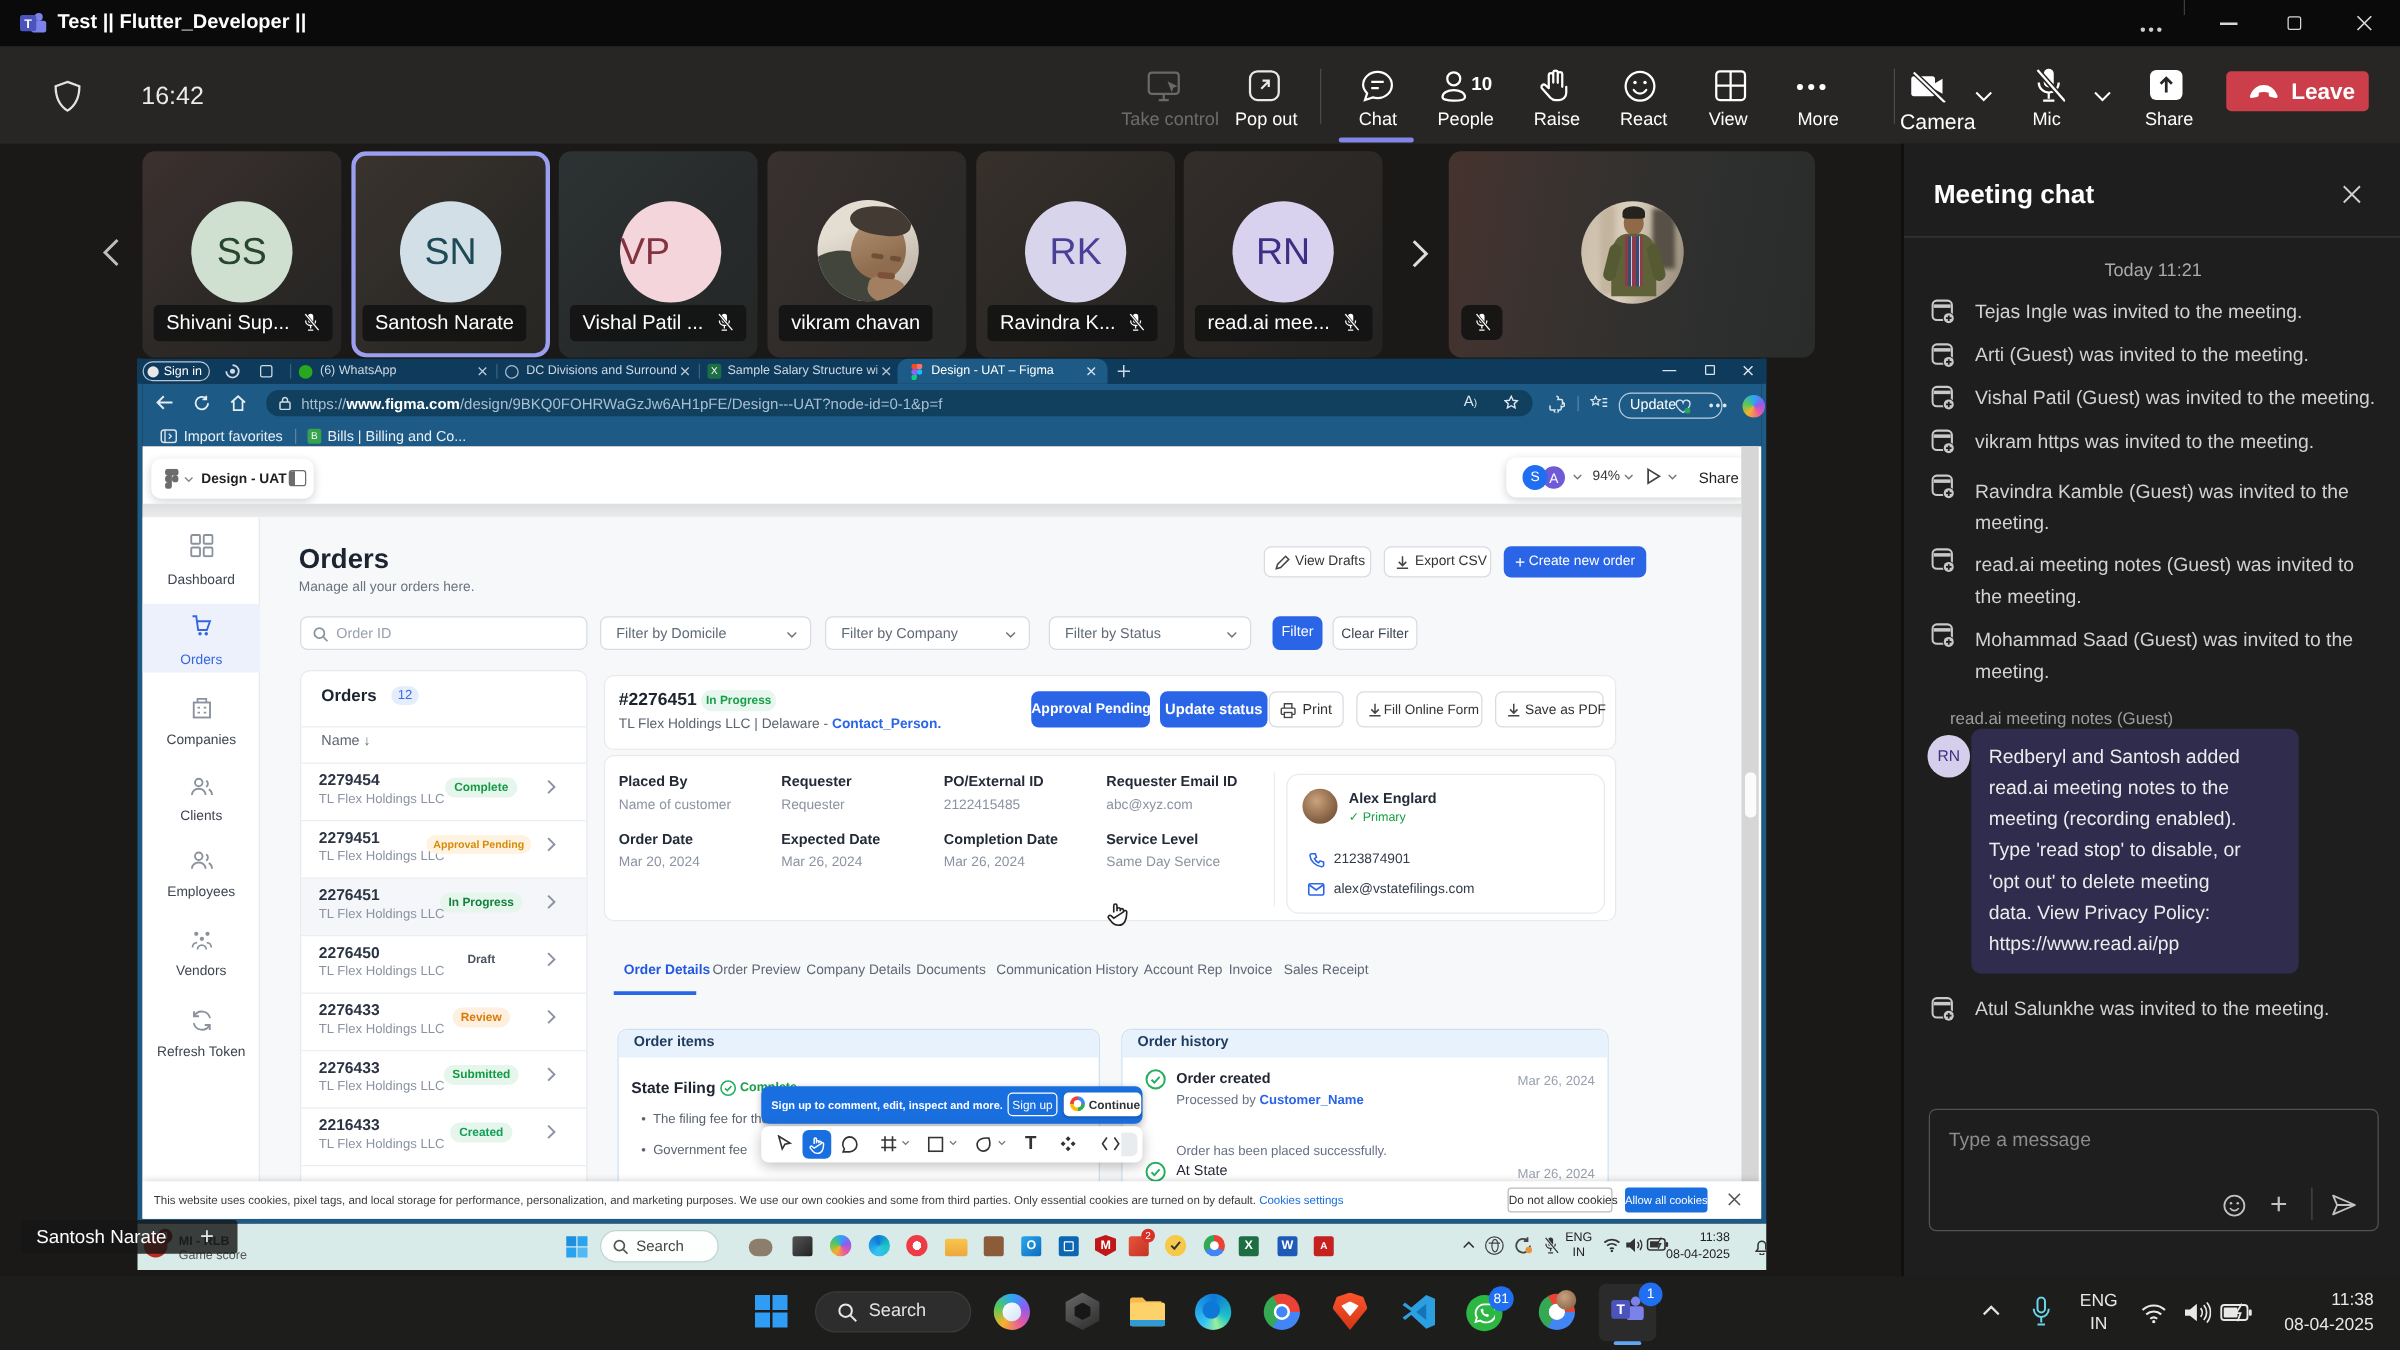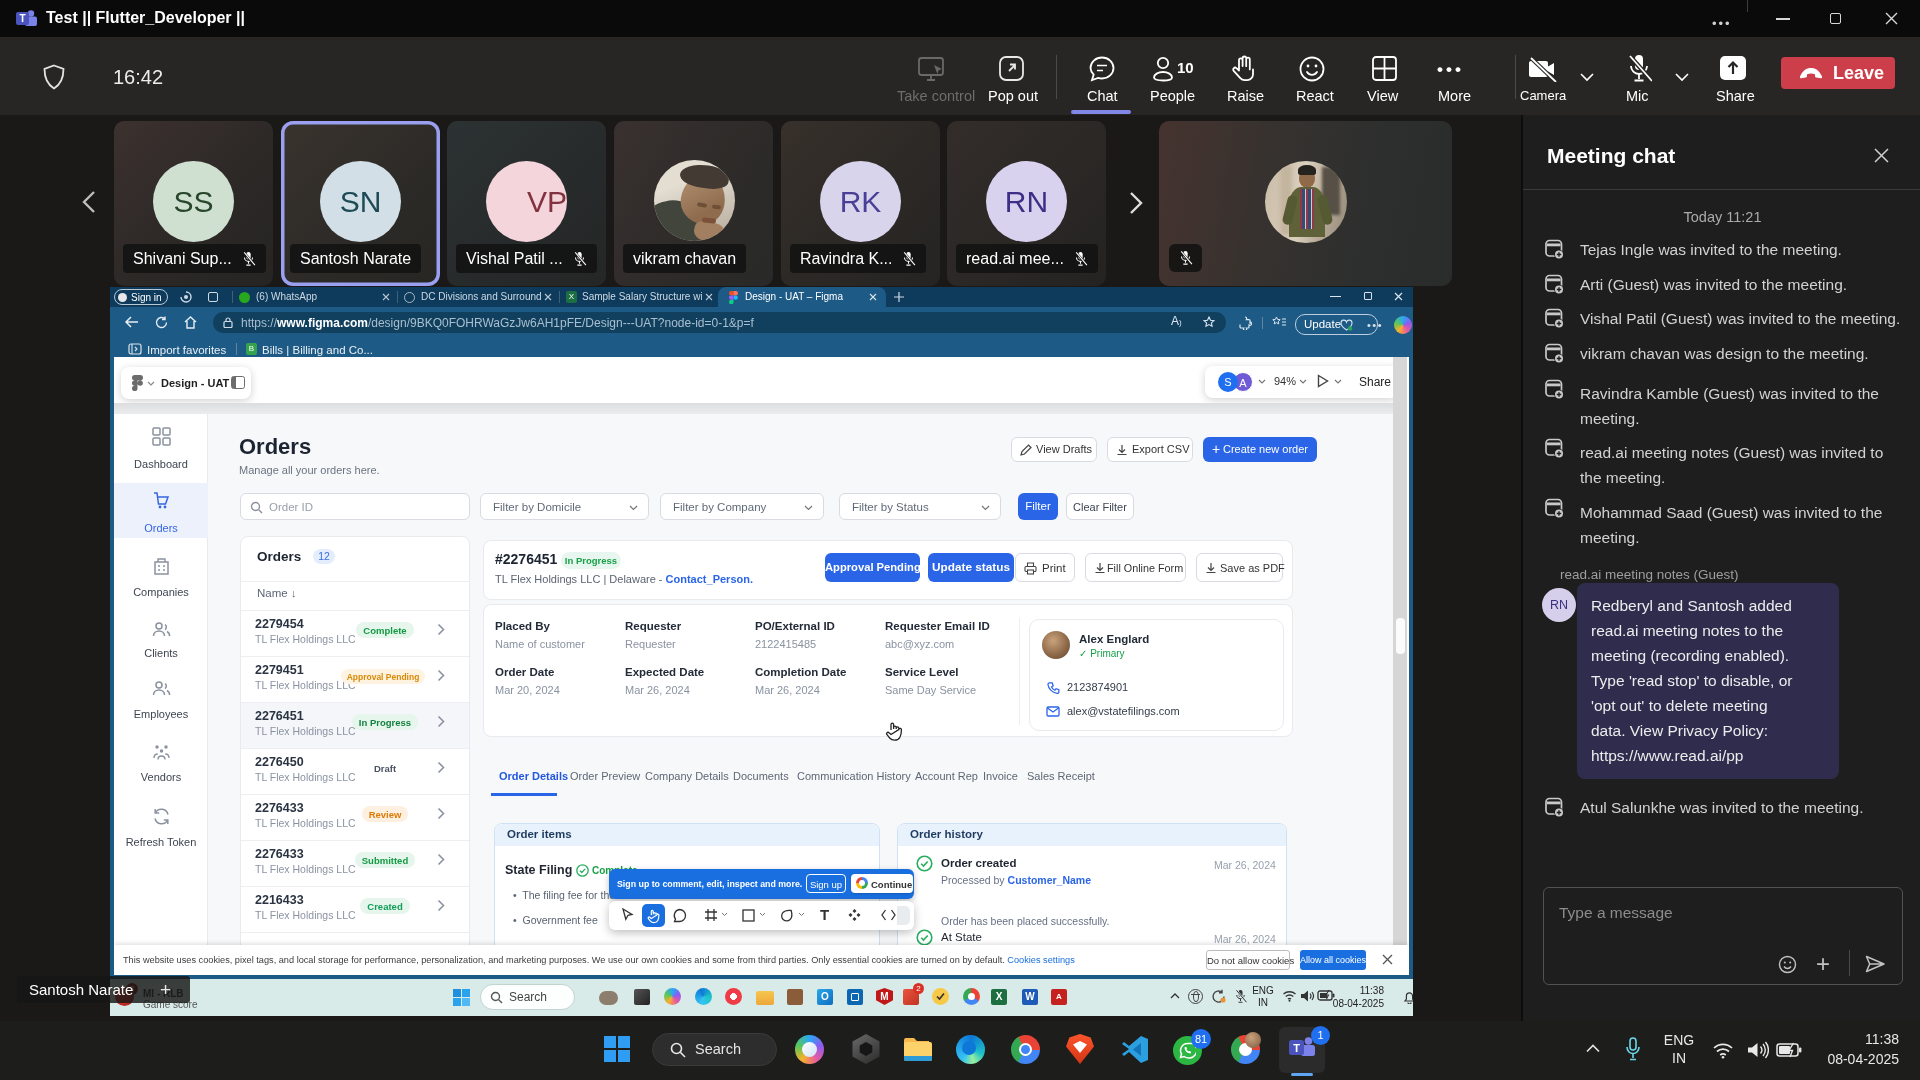--- a/index.html
+++ b/index.html
@@ -92,21 +92,21 @@
   <div class="ab" style="left:1515px;top:18px;width:1px;height:44px;background:#4b4a49"></div>
 
   <svg class="ab" style="left:1528px;top:19px" width="30" height="26" viewBox="0 0 30 26">
         <path d="M3 5h15c1.1 0 2 .9 2 2v3.5l6-3.5v12l-6-3.5V19c0 1.1-.9 2-2 2H3c-1.1 0-2-.9-2-2V7c0-1.1.9-2 2-2z" fill="#fff"></path>
         <path d="M2 1l25 24" stroke="#272625" stroke-width="4"></path>
         <path d="M3 2l25 24" stroke="#fff" stroke-width="1.8"></path>
       </svg>
   <svg class="ab" style="left:1580px;top:36px" width="14" height="9" viewBox="0 0 14 9">
         <path d="M1 1l6 6 6-6" fill="none" stroke="#fff" stroke-width="1.6"></path>
       </svg>
-  <div class="ab lbl" style="left:1520px;top:51px;font-size:13px">Camera</div>
+  <div class="ab lbl" style="left:1520px;top:51px;font-size:17px">Camera</div>
 
   <svg class="ab" style="left:1626px;top:16px" width="26" height="32" viewBox="0 0 26 32">
         <rect x="9" y="2" width="8" height="15" rx="4" fill="#fff"></rect>
         <path d="M5 13c0 4.4 3.6 8 8 8s8-3.6 8-8" fill="none" stroke="#fff" stroke-width="1.8"></path>
         <path d="M13 21v5M8.5 27.5h9" stroke="#fff" stroke-width="1.8"></path>
         <path d="M3 2l22 25" stroke="#272625" stroke-width="4.5"></path>
         <path d="M4 3l22 25" stroke="#fff" stroke-width="1.8"></path>
       </svg>
   <svg class="ab" style="left:1675px;top:36px" width="14" height="9" viewBox="0 0 14 9">
         <path d="M1 1l6 6 6-6" fill="none" stroke="#fff" stroke-width="1.6"></path>
@@ -147,21 +147,21 @@
             <path d="M5 2.5l20 24" stroke="#fff" stroke-width="2"></path>
           </svg></div>
   </div>
 
   <div class="ab" style="left:281px;top:121px;width:159px;height:165px;border-radius:12px;background:linear-gradient(135deg,#3a332e,#2c2a27 60%,#272623);box-shadow:inset 0 0 0 3.5px #9a9ff0">
     <div class="ab" style="left:39px;top:40px;width:81px;height:81px;border-radius:50%;background:#d2dfe7;color:#1d4a55;font-size:30px;text-align:center;line-height:81px">SN</div>
     <div class="ab" style="left:9px;top:123px;height:29px;background:rgba(18,18,18,.88);border-radius:4px;color:#fff;font-size:16px;line-height:29px;padding:0 10px;white-space:nowrap">Santosh Narate</div>
   </div>
 
   <div class="ab" style="left:447px;top:121px;width:159px;height:165px;border-radius:10px;background:linear-gradient(135deg,#2c3233,#272a2a 60%,#242726)">
-    <div class="ab" style="left:39px;top:40px;width:81px;height:81px;border-radius:50%;background:#f3d5db;color:#83323f;font-size:30px;text-align:right;line-height:81px">VP</div>
+    <div class="ab" style="left:49px;top:40px;width:81px;height:81px;border-radius:50%;background:#f3d5db;color:#83323f;font-size:30px;text-align:left;line-height:81px">VP</div>
     <div class="ab" style="left:9px;top:123px;height:29px;background:rgba(18,18,18,.88);border-radius:4px;color:#fff;font-size:16px;line-height:29px;padding:0 10px;white-space:nowrap">Vishal Patil ...&nbsp;&nbsp;<svg style="display:inline-block;vertical-align:-3px" width="15" height="16" viewBox="0 0 26 30">
             <rect x="9" y="2" width="8" height="14" rx="4" fill="#fff"></rect>
             <path d="M5.5 12c0 4.2 3.3 7.5 7.5 7.5s7.5-3.3 7.5-7.5" fill="none" stroke="#fff" stroke-width="2"></path>
             <path d="M13 19.5V24M9 26.5h8" stroke="#fff" stroke-width="2"></path>
             <path d="M4 2l20 24" stroke="#1a1a1a" stroke-width="4.5"></path>
             <path d="M5 2.5l20 24" stroke="#fff" stroke-width="2"></path>
           </svg></div>
   </div>
 
   <div class="ab" style="left:614px;top:121px;width:159px;height:165px;border-radius:10px;background:linear-gradient(120deg,#393130,#2e2b29 55%,#282928)">
@@ -845,21 +845,21 @@
           <path d="M14 13.3v4.4M11.8 15.5h4.4" stroke="#1f1e1e" stroke-width="1.4"></path>
         </svg>
     <div class="ab" style="left:57px;top:195px;font-size:15.5px;color:#d2d2d2">Vishal Patil (Guest) was invited to the meeting.</div>
     <svg class="ab" style="left:22px;top:228px" width="20" height="21" viewBox="0 0 20 21">
           <rect x="1" y="1.5" width="15.5" height="15.5" rx="3.5" fill="none" stroke="#c9c9c9" stroke-width="1.7"></rect>
           <rect x="2" y="4.5" width="13.5" height="2.8" fill="#c9c9c9"></rect>
           <circle cx="14" cy="15.5" r="4.8" fill="#1f1e1e"></circle>
           <circle cx="14" cy="15.5" r="4" fill="#c9c9c9"></circle>
           <path d="M14 13.3v4.4M11.8 15.5h4.4" stroke="#1f1e1e" stroke-width="1.4"></path>
         </svg>
-    <div class="ab" style="left:57px;top:230px;font-size:15.5px;color:#d2d2d2">vikram chavan was design to the meeting.</div>
+    <div class="ab" style="left:57px;top:230px;font-size:15.5px;color:#d2d2d2">vikram https was invited to the meeting.</div>
     <svg class="ab" style="left:22px;top:264px" width="20" height="21" viewBox="0 0 20 21">
           <rect x="1" y="1.5" width="15.5" height="15.5" rx="3.5" fill="none" stroke="#c9c9c9" stroke-width="1.7"></rect>
           <rect x="2" y="4.5" width="13.5" height="2.8" fill="#c9c9c9"></rect>
           <circle cx="14" cy="15.5" r="4.8" fill="#1f1e1e"></circle>
           <circle cx="14" cy="15.5" r="4" fill="#c9c9c9"></circle>
           <path d="M14 13.3v4.4M11.8 15.5h4.4" stroke="#1f1e1e" stroke-width="1.4"></path>
         </svg>
     <div class="ab" style="left:57px;top:266px;width:310px;font-size:15.5px;color:#d2d2d2;line-height:25px">Ravindra Kamble (Guest) was invited to the meeting.</div>
     <svg class="ab" style="left:22px;top:323px" width="20" height="21" viewBox="0 0 20 21">
           <rect x="1" y="1.5" width="15.5" height="15.5" rx="3.5" fill="none" stroke="#c9c9c9" stroke-width="1.7"></rect>

